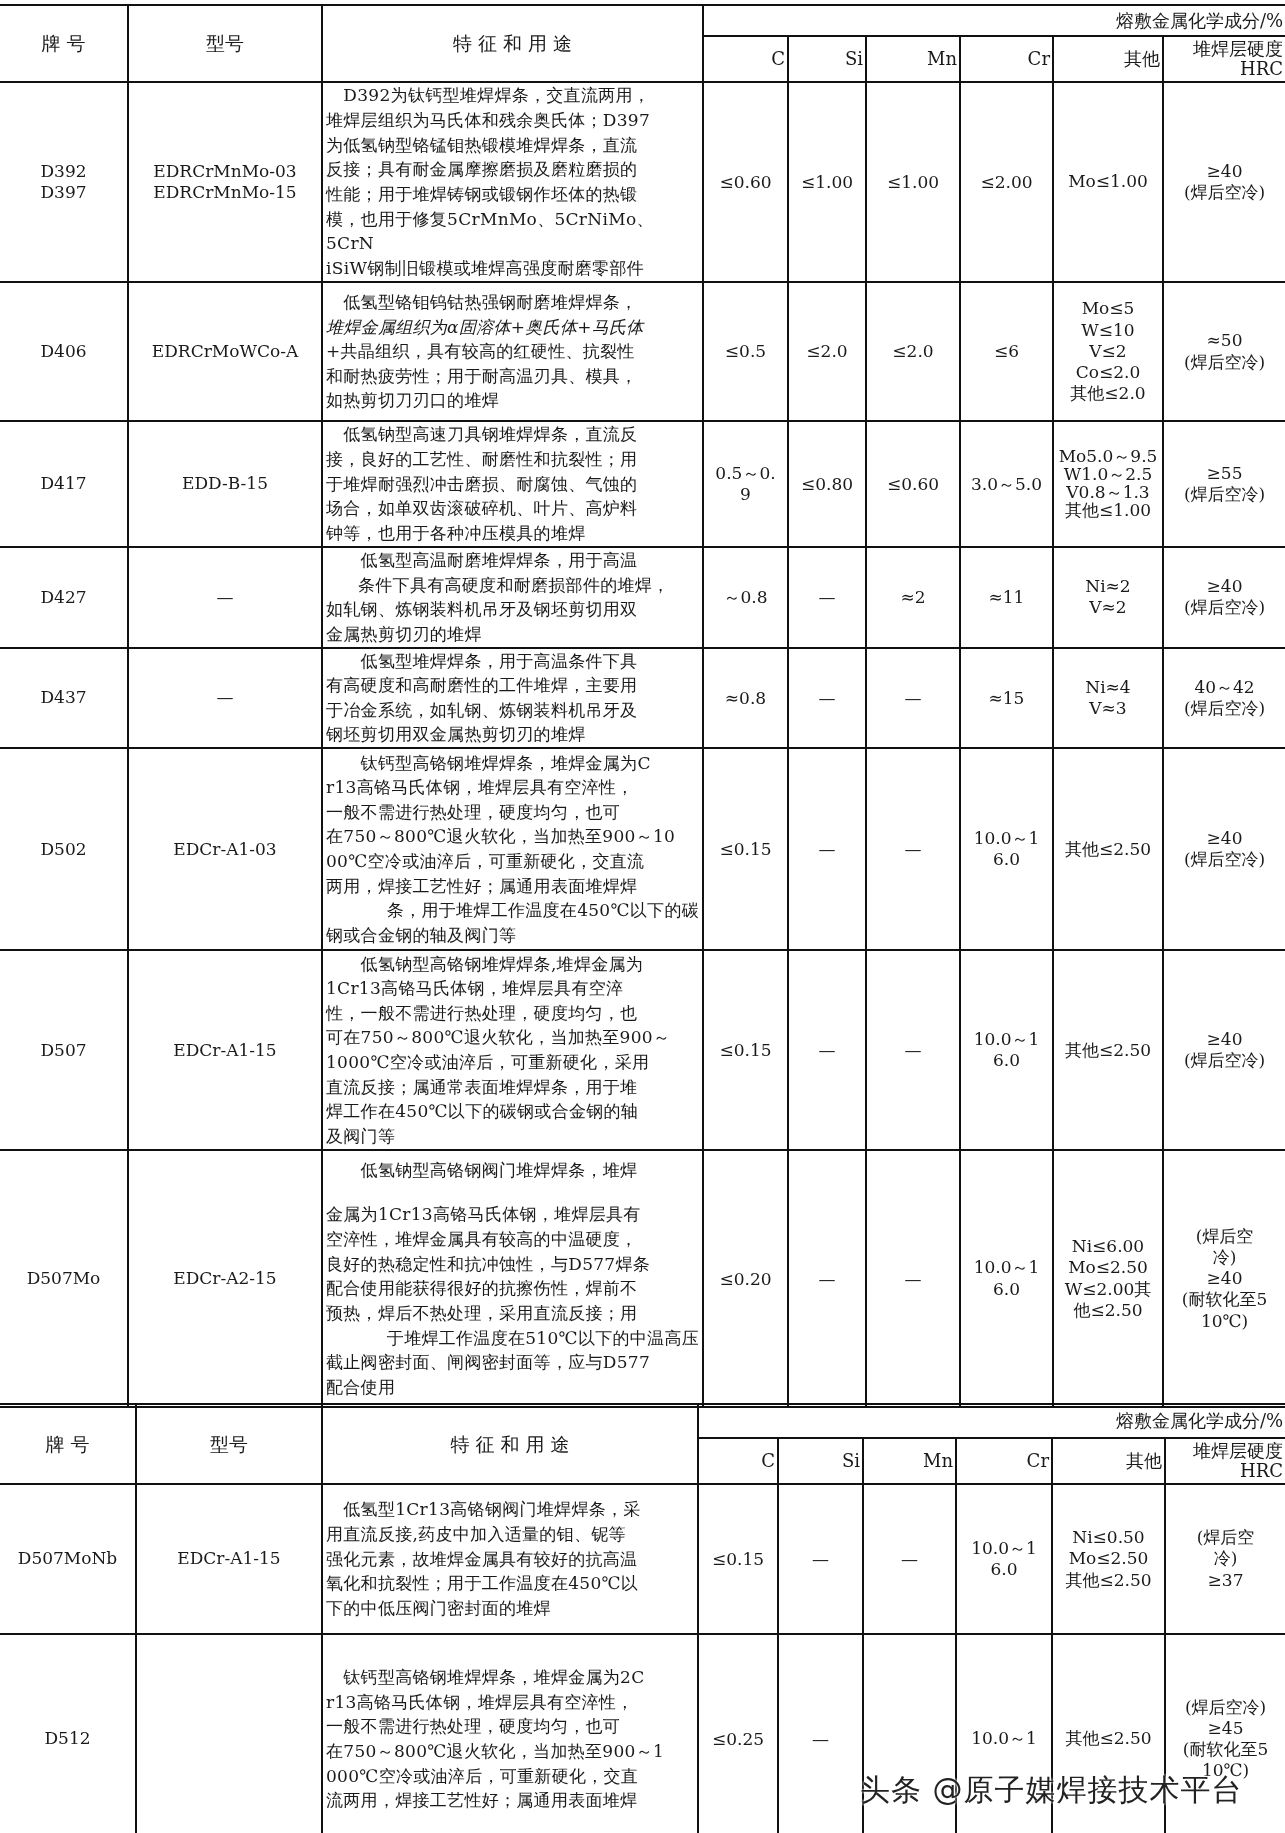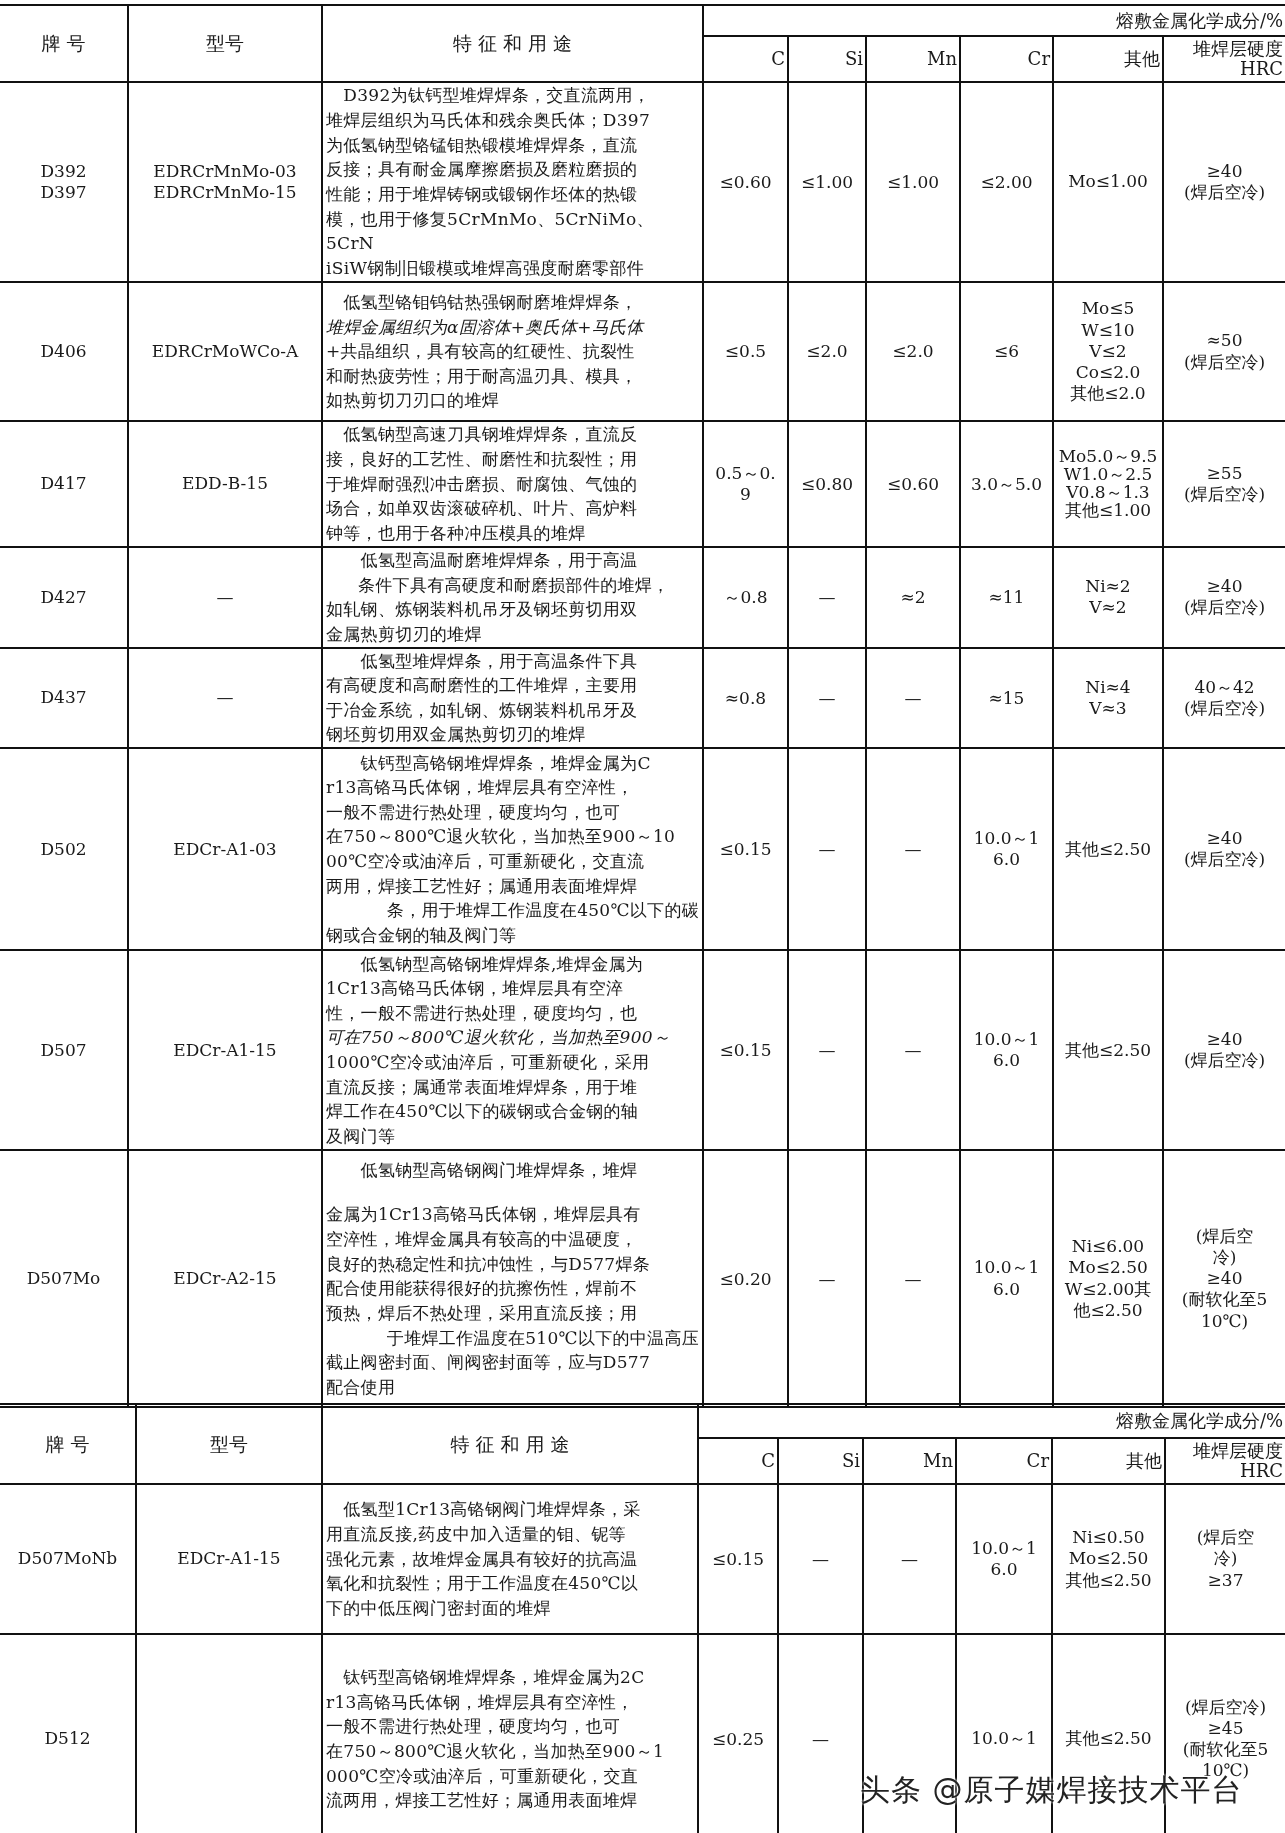--- a/index.html
+++ b/index.html
@@ -228,21 +228,21 @@
         <td class="edge-l multi">
           <span>D507</span>
         </td>
         <td class="multi">
           <span>EDCr-A1-15</span>
         </td>
         <td class="desc">
           <span style="line-height: 1.45;">　　低氢钠型高铬钢堆焊焊条,堆焊金属为</span>
           <span style="line-height: 1.45;">1Cr13高铬马氏体钢，堆焊层具有空淬</span>
           <span style="line-height: 1.45;">性，一般不需进行热处理，硬度均匀，也</span>
-          <span style="line-height: 1.45; font-style: italic;">可在750～800℃退火软化，当加热至900～</span>
+          <span style="line-height: 1.45;">可在750～800℃退火软化，当加热至900～</span>
           <span style="line-height: 1.45;">1000℃空冷或油淬后，可重新硬化，采用</span>
           <span style="line-height: 1.45;">直流反接；属通常表面堆焊焊条，用于堆</span>
           <span style="line-height: 1.45;">焊工作在450℃以下的碳钢或合金钢的轴</span>
           <span style="line-height: 1.45;">及阀门等</span>
         </td>
         <td>≤0.15</td>
         <td>—</td>
         <td>—</td>
         <td class="multi">
           <span>10.0～1</span>

